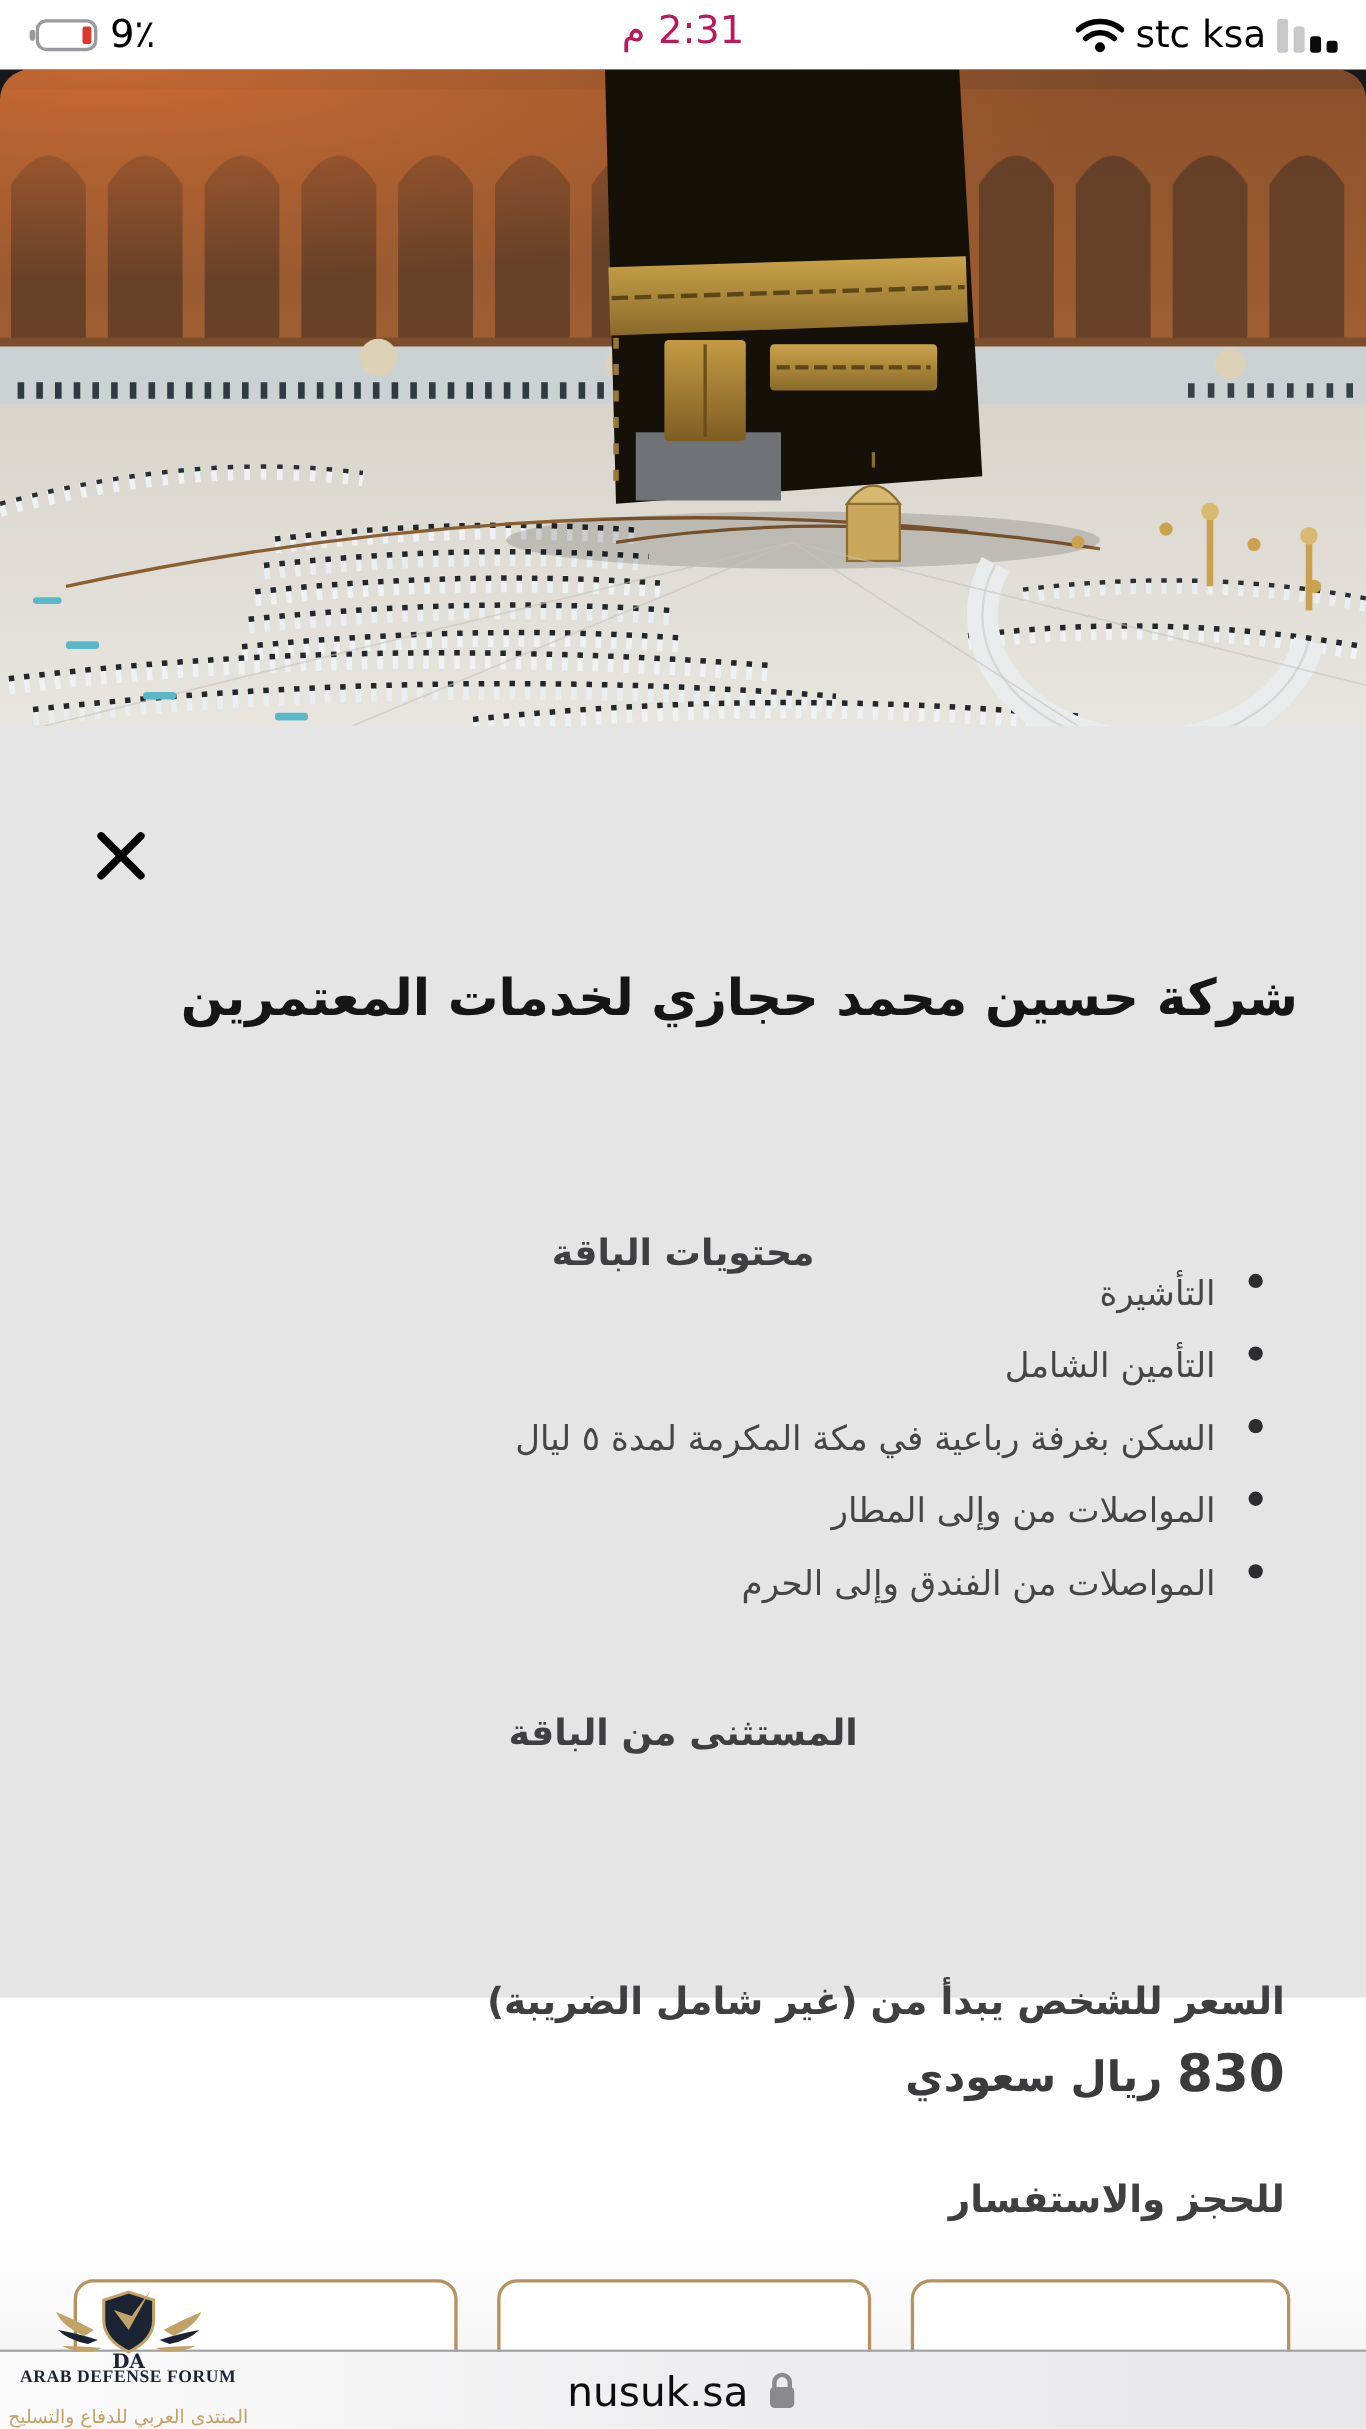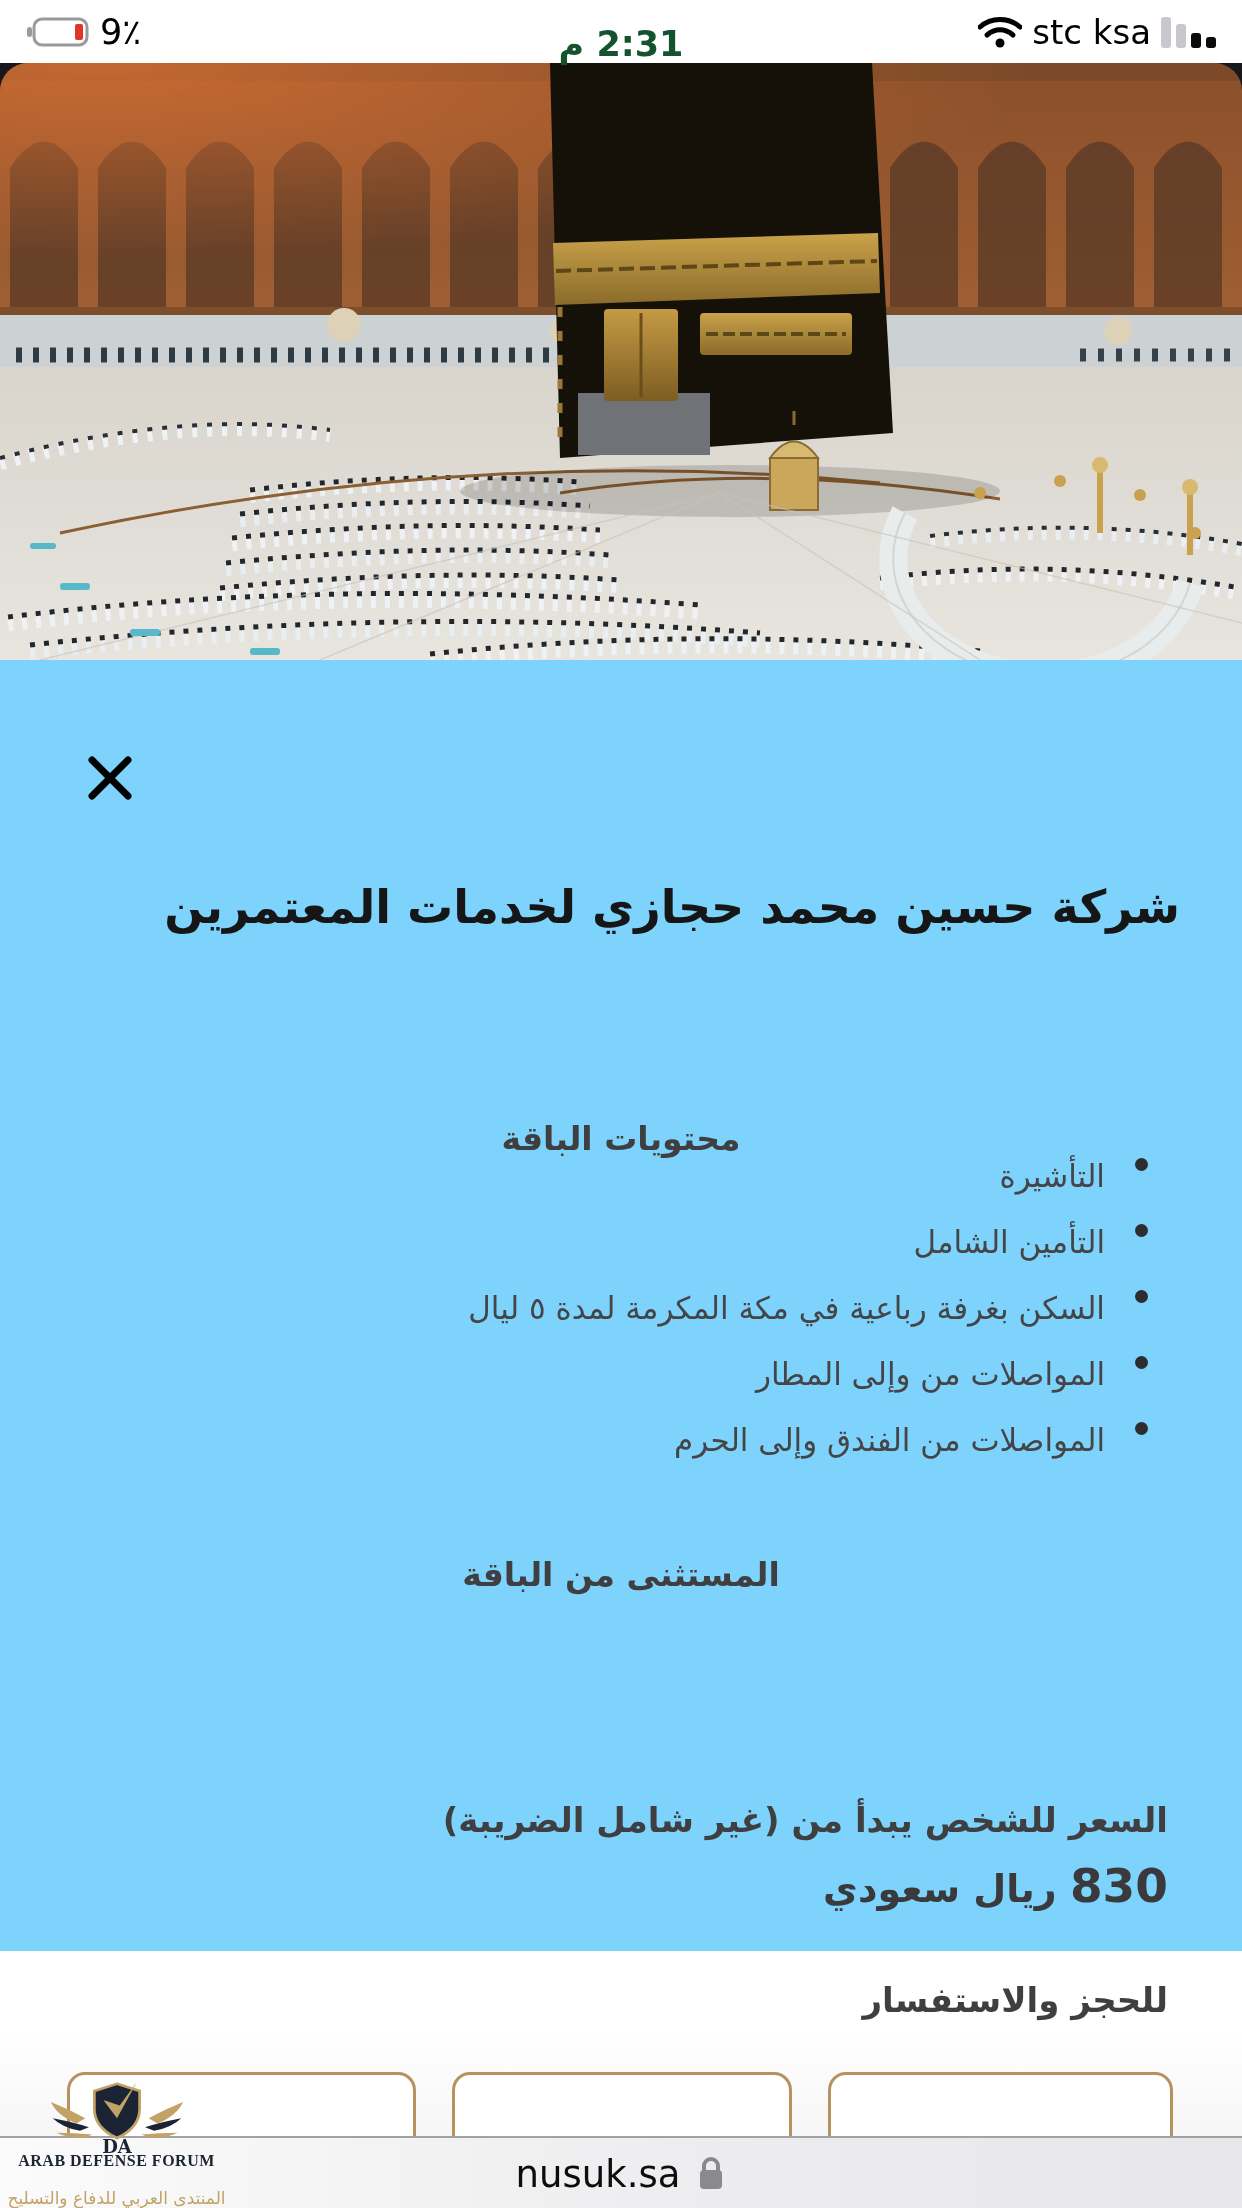--- a/index.html
+++ b/index.html
@@ -4,35 +4,35 @@
 <style>
   html,body{margin:0;padding:0;background:#ffffff;}
   .screen{
     position:relative;width:1242px;height:2208px;overflow:hidden;background:#ffffff;
     font-family:"DejaVu Sans","Liberation Sans",sans-serif;-webkit-font-smoothing:antialiased;
   }
   
   .statusbar{position:absolute;top:0;left:0;width:100%;height:63px;background:#fff;z-index:6;
     display:flex;align-items:center;justify-content:space-between;padding:0 26px;box-sizing:border-box;}
   .sb-left,.sb-right{display:flex;align-items:center;gap:10px;}
-  .sb-time{position:absolute;left:50%;transform:translateX(-50%);top:24px;font-size:35px;font-weight:700;color:#14532d;direction:rtl;}
+  .sb-time{position:absolute;left:50%;transform:translateX(-50%);top:8px;font-size:35px;font-weight:400;color:#be185d;direction:rtl;}
   .sb-batt-text{font-size:35px;color:#000;}
   .sb-carrier{font-size:34px;color:#000;}
   .sigbars{display:flex;align-items:flex-end;gap:5px;height:32px;}
   .sigbars i{display:block;width:10px;border-radius:3px;}
   .sigbars i:nth-child(1){height:31px;background:#c8c8cc;}
   .sigbars i:nth-child(2){height:24px;background:#c8c8cc;}
   .sigbars i:nth-child(3){height:15px;background:#0b0b0b;}
   .sigbars i:nth-child(4){height:11px;background:#0b0b0b;}
   
   .backdrop{position:absolute;top:63px;left:0;width:100%;height:140px;background:#17171c;}
   .photo{position:absolute;top:63px;left:0;width:1242px;height:597px;border-radius:28px 28px 0 0;overflow:hidden;}
   .photo svg{display:block;}
   
-  .sheet{position:absolute;top:660px;left:0;width:100%;height:1291px;background:#7dd3fc;text-decoration:underline;}
+  .sheet{position:absolute;top:660px;left:0;width:100%;height:1156px;background:#e5e5e5;text-decoration:underline;}
   .close-btn{position:absolute;top:92px;left:84px;width:52px;height:52px;cursor:pointer;}
   .title{position:absolute;top:185px;right:62px;left:62px;direction:rtl;text-align:right;
     font-size:46px;font-weight:700;color:#161616;line-height:1.35;}
   .desc{position:absolute;top:292px;right:74px;left:60px;direction:rtl;text-align:right;
     font-size:30px;color:#6e6e73;line-height:52px;}
   .h-section{position:absolute;right:74px;left:74px;direction:rtl;text-align:center;
     font-size:33px;font-weight:700;color:#3f3f41;}
   .h1{top:432px;} .h2{top:868px;}
   ul.blist{position:absolute;right:94px;left:74px;margin:0;padding:0;list-style:none;direction:rtl;}
   .l1{top:498px;} .l2{top:934px;}

